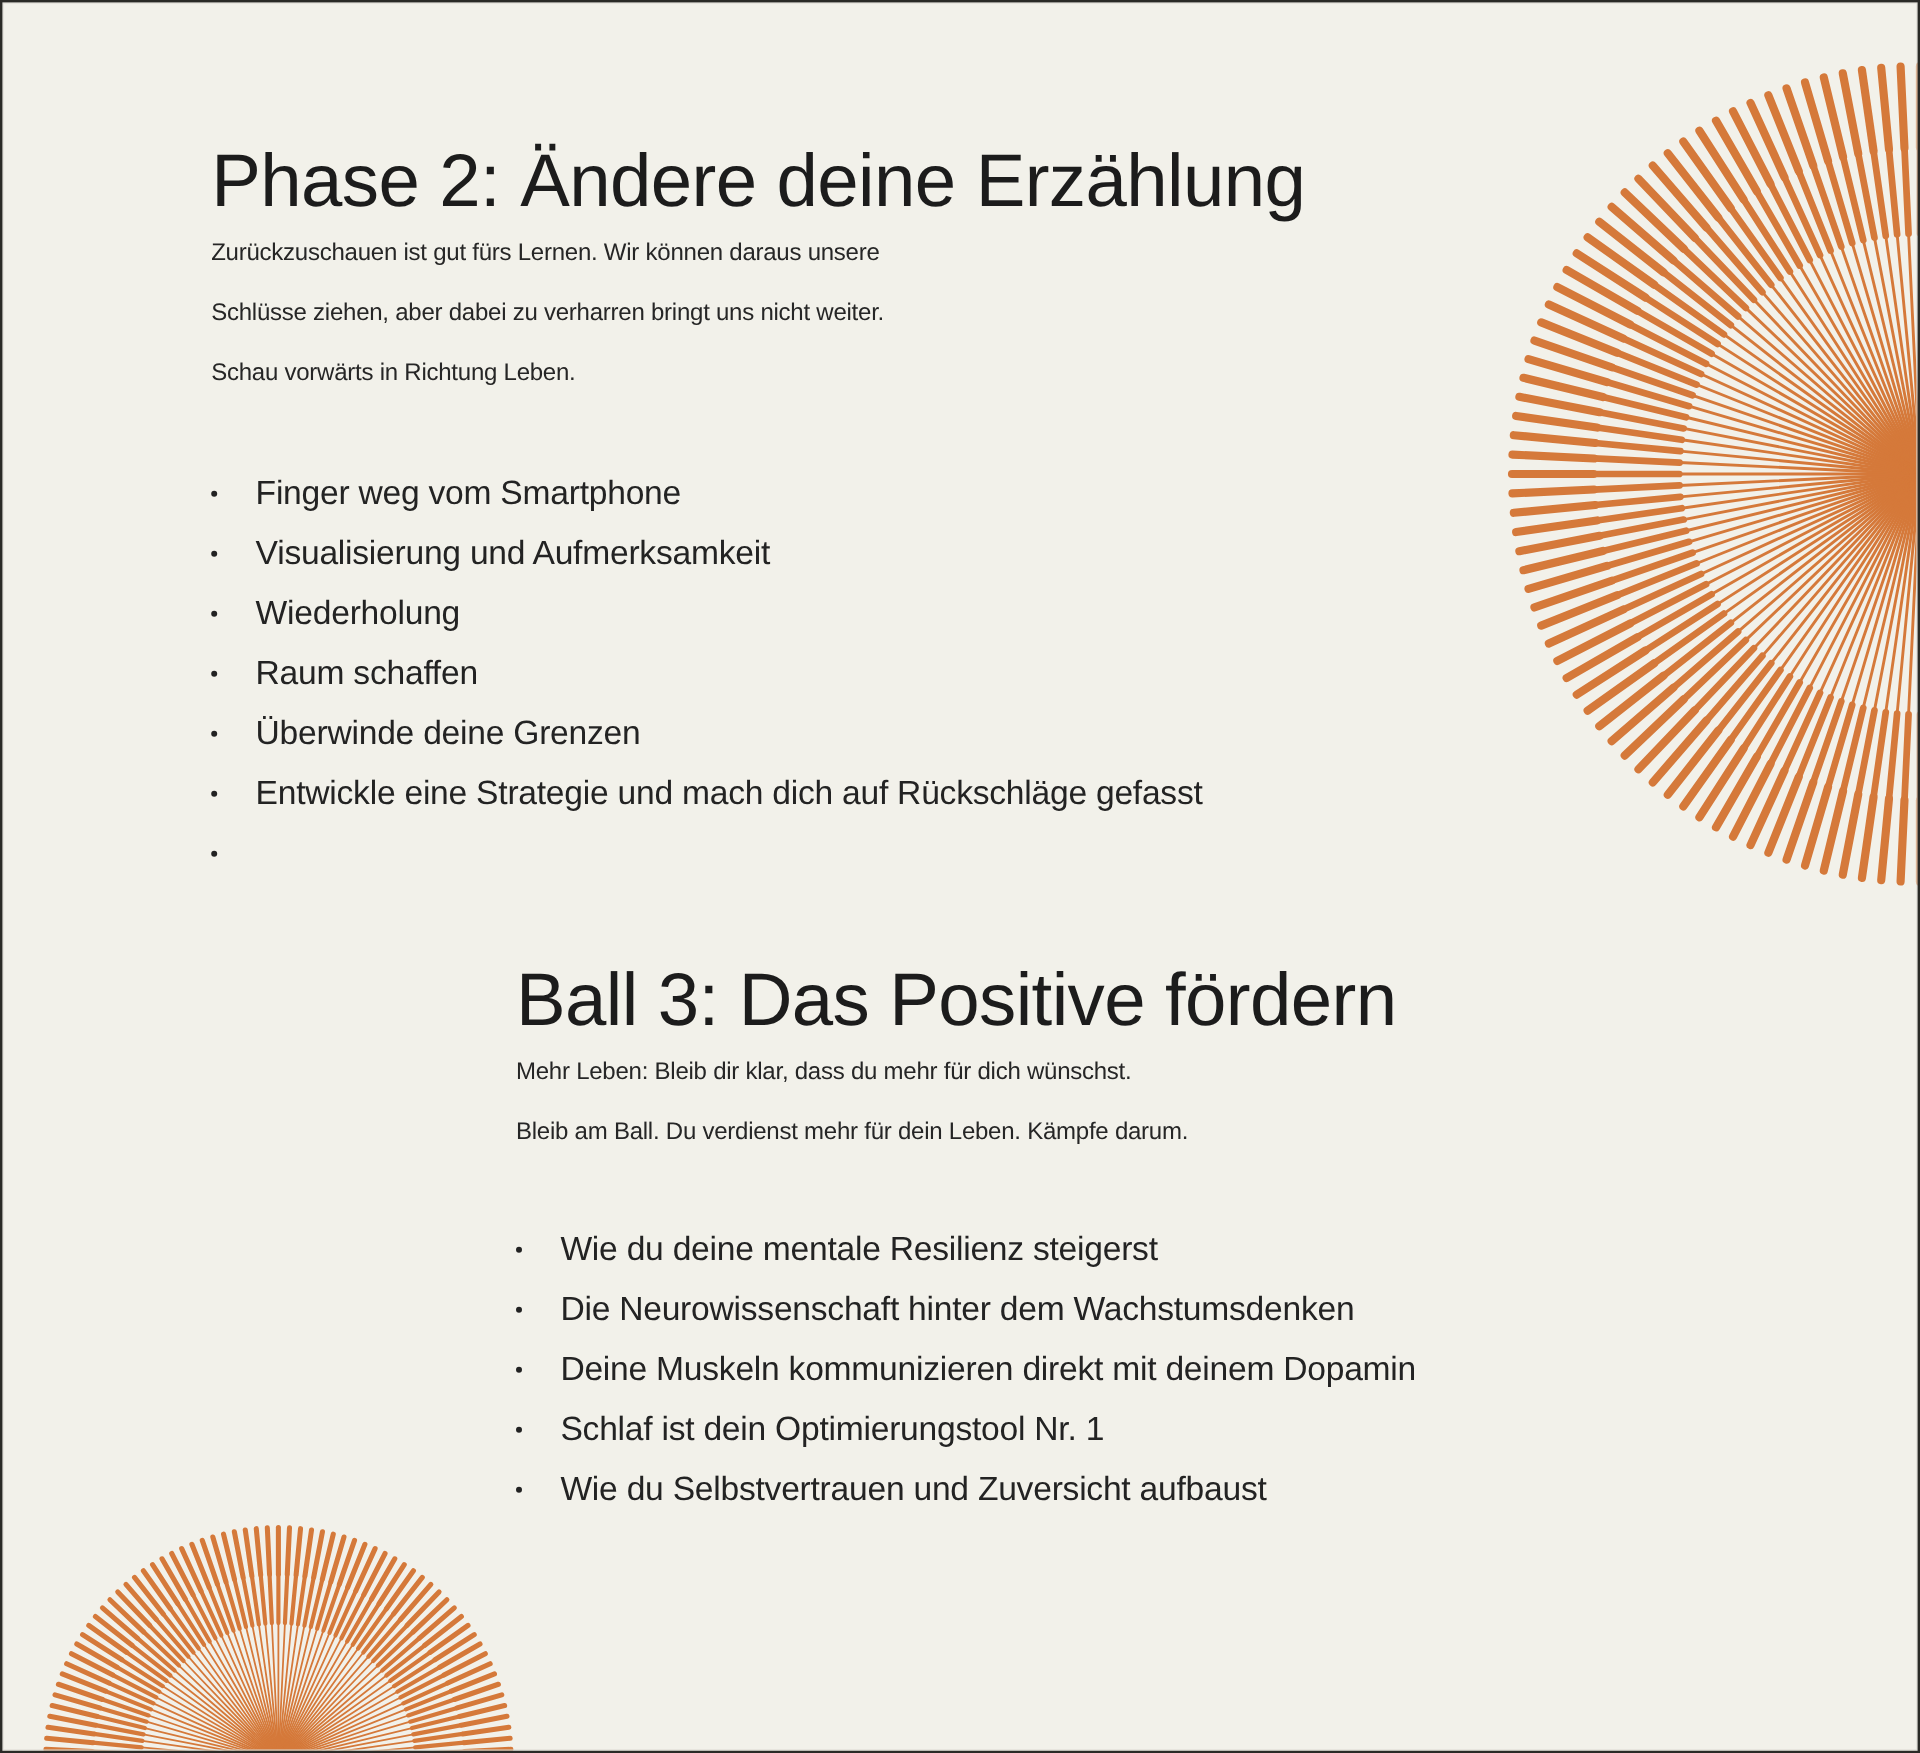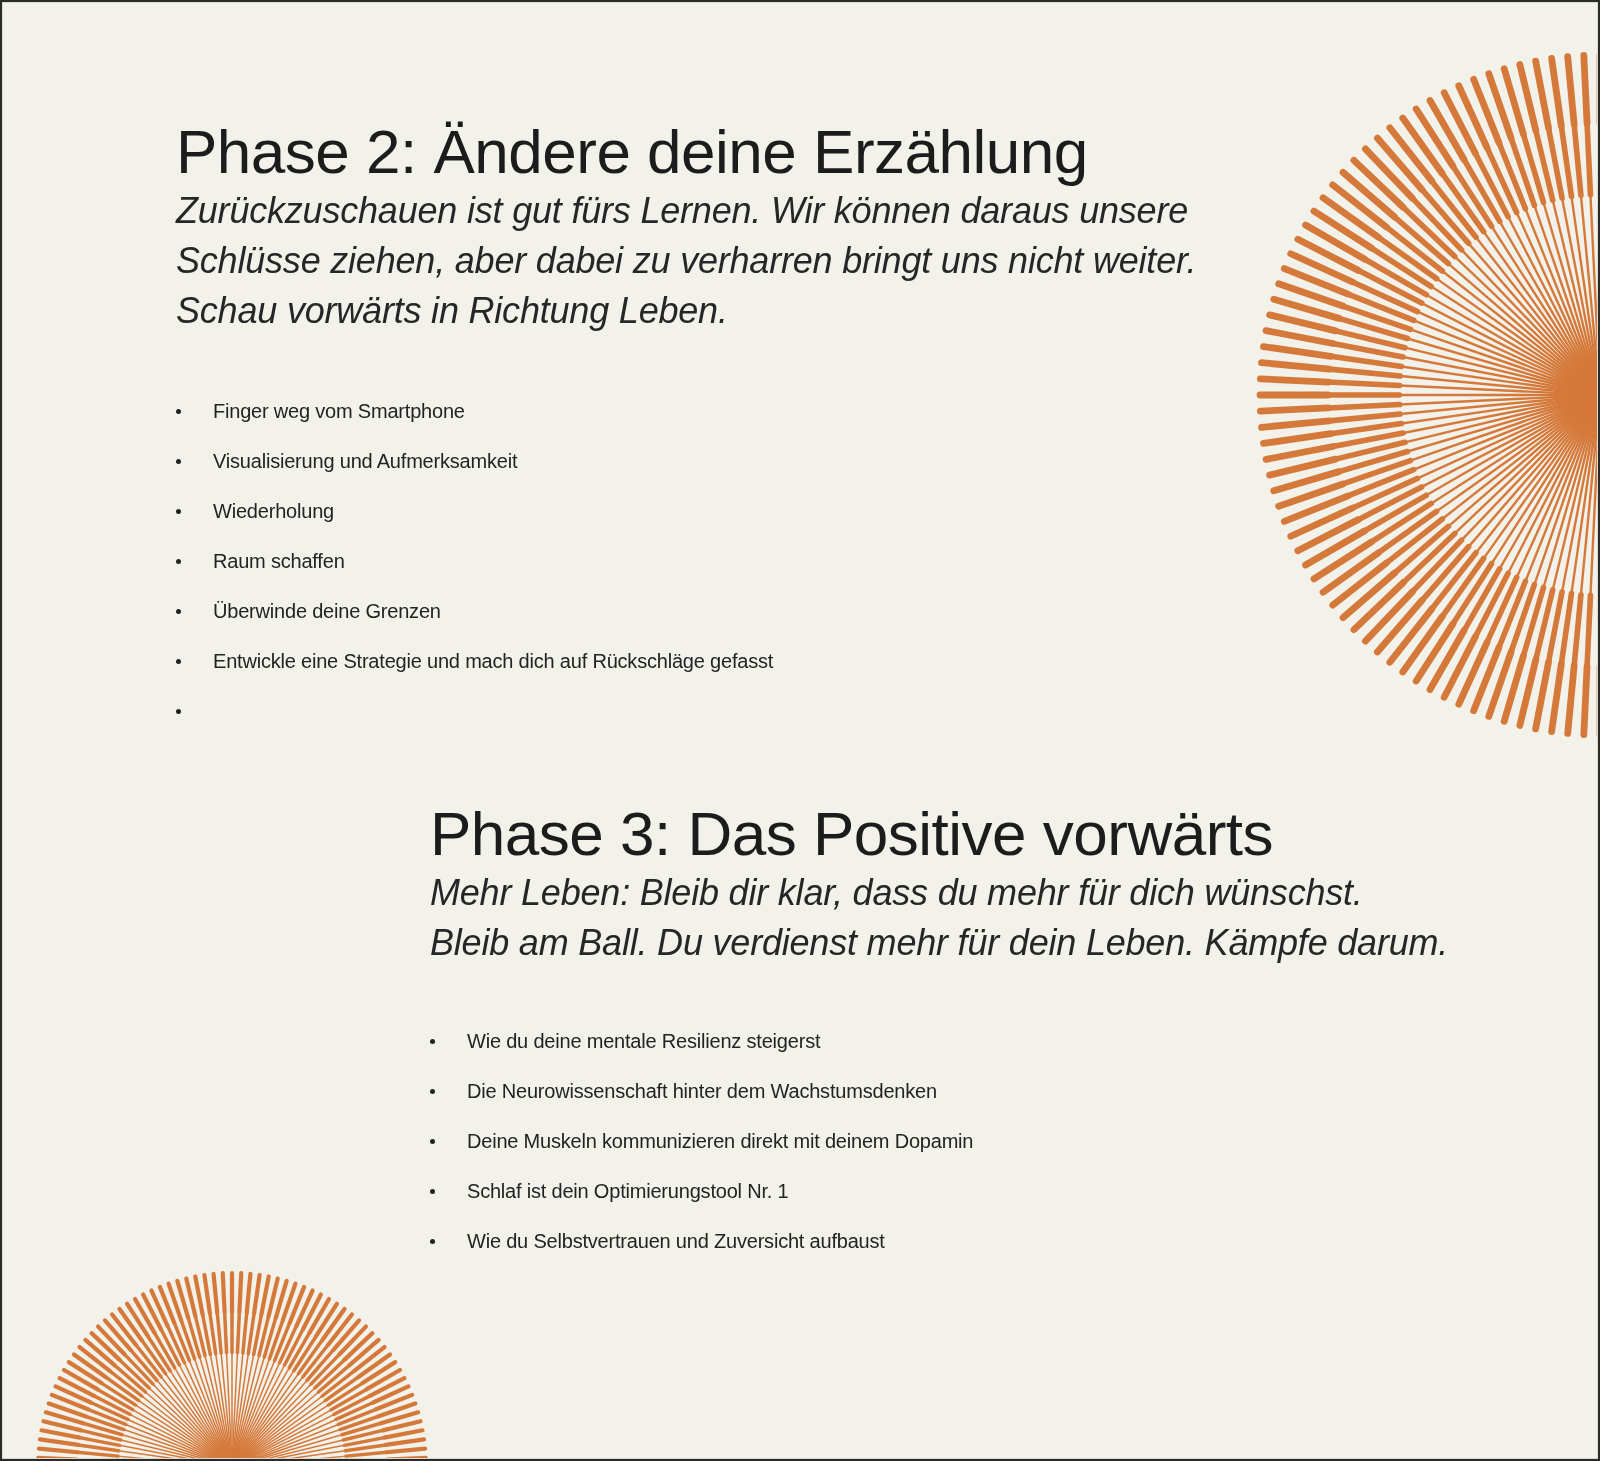--- a/index.html
+++ b/index.html
@@ -19,28 +19,28 @@
   .section { position: absolute; z-index: 2; }
   .phase2 { left: 176px; top: 118px; }
   .phase3 { left: 430px; top: 800px; }
   h2 {
     margin: 0; font-weight: 300; font-size: 62px; line-height: 68px;
     letter-spacing: -0.5px; color: #1c1c1c;
     font-family: "Liberation Sans", "DejaVu Sans", sans-serif;
   }
   .intro { margin: 0; }
   .intro p {
-    margin: 0; font-style: italic; font-size: 36px; line-height: 50px;
+    margin: 0; font-size: 20px; line-height: 50px;
     color: #262626; letter-spacing: -0.2px;
   }
   ul.items { list-style: none; margin: 0; padding: 0; }
   .phase2 ul.items { margin-top: 50px; }
   .phase3 ul.items { margin-top: 48px; }
   ul.items li {
-    position: relative; padding-left: 37px; font-size: 20px; line-height: 50px;
+    position: relative; padding-left: 37px; font-size: 28px; line-height: 50px;
     color: #232323; letter-spacing: -0.2px;
   }
   ul.items li .bullet {
     position: absolute; left: 0; top: 23px; width: 5px; height: 5px;
     border-radius: 50%; background: #222;
   }
 </style>
 </head>
 <body>
 
@@ -465,21 +465,21 @@
     <li><span class="bullet"></span><span>Visualisierung und Aufmerksamkeit</span></li>
     <li><span class="bullet"></span><span>Wiederholung</span></li>
     <li><span class="bullet"></span><span>Raum schaffen</span></li>
     <li><span class="bullet"></span><span>Überwinde deine Grenzen</span></li>
     <li><span class="bullet"></span><span>Entwickle eine Strategie und mach dich auf Rückschläge gefasst</span></li>
     <li><span class="bullet"></span></li>
   </ul>
 </div>
 
 <div class="section phase3">
-  <h2>Phase 3: Das Positive vorwärts</h2>
+  <h2>Ball 3: Das Positive fördern</h2>
   <div class="intro">
     <p>Mehr Leben: Bleib dir klar, dass du mehr für dich wünschst.</p>
     <p>Bleib am Ball. Du verdienst mehr für dein Leben. Kämpfe darum.</p>
   </div>
   <ul class="items">
     <li><span class="bullet"></span><span>Wie du deine mentale Resilienz steigerst</span></li>
     <li><span class="bullet"></span><span>Die Neurowissenschaft hinter dem Wachstumsdenken</span></li>
     <li><span class="bullet"></span><span>Deine Muskeln kommunizieren direkt mit deinem Dopamin</span></li>
     <li><span class="bullet"></span><span>Schlaf ist dein Optimierungstool Nr. 1</span></li>
     <li><span class="bullet"></span><span>Wie du Selbstvertrauen und Zuversicht aufbaust</span></li>

